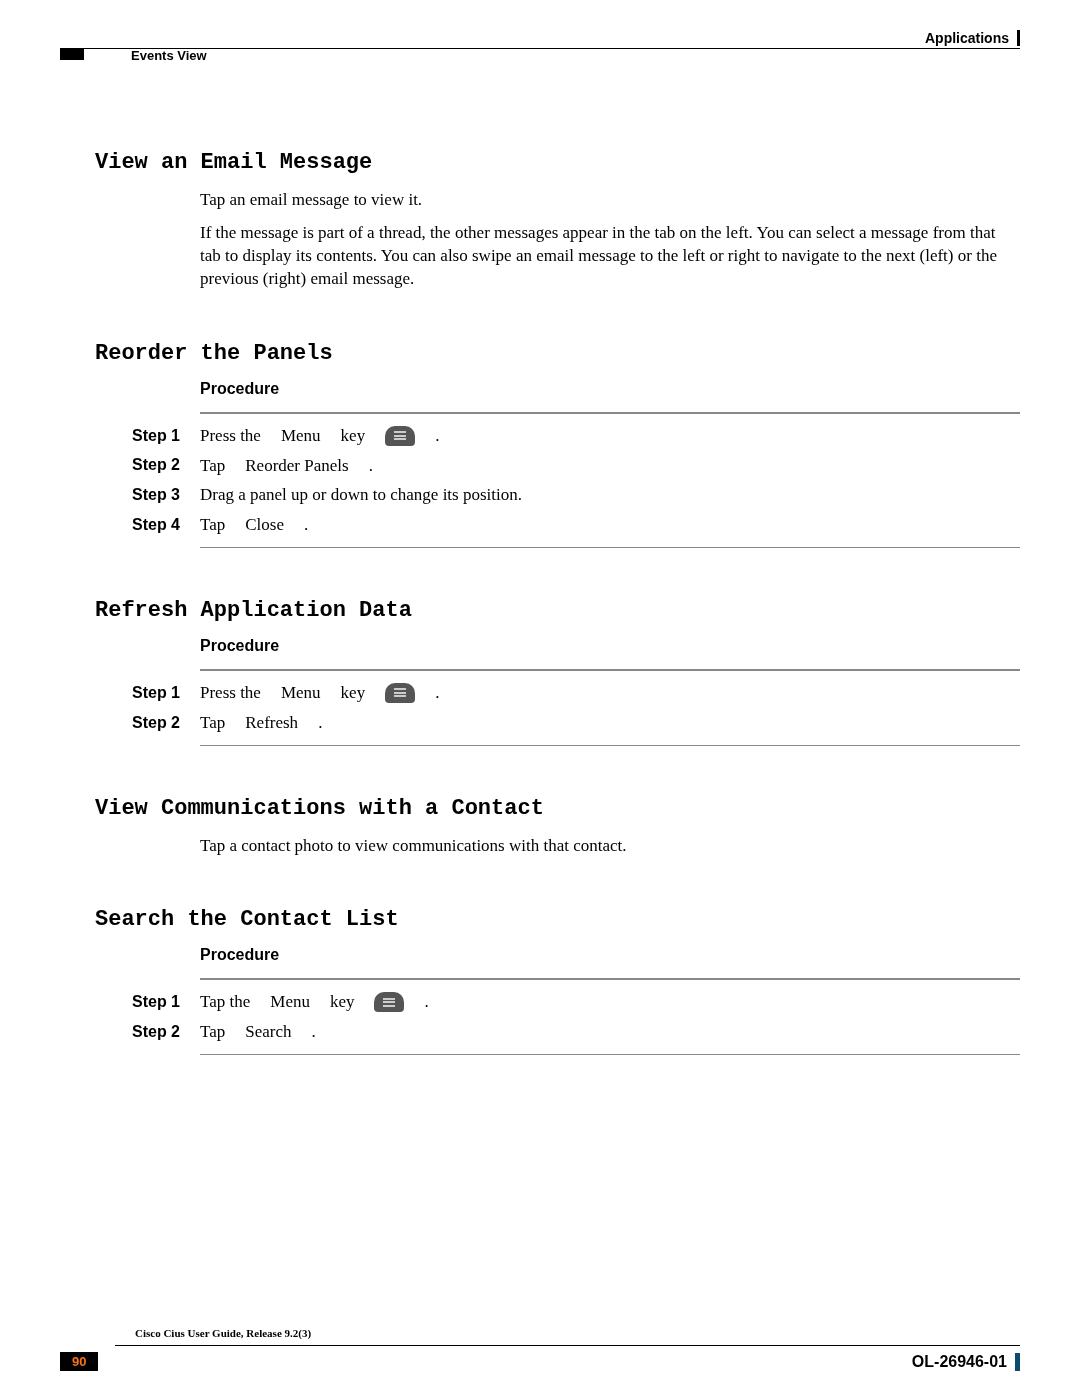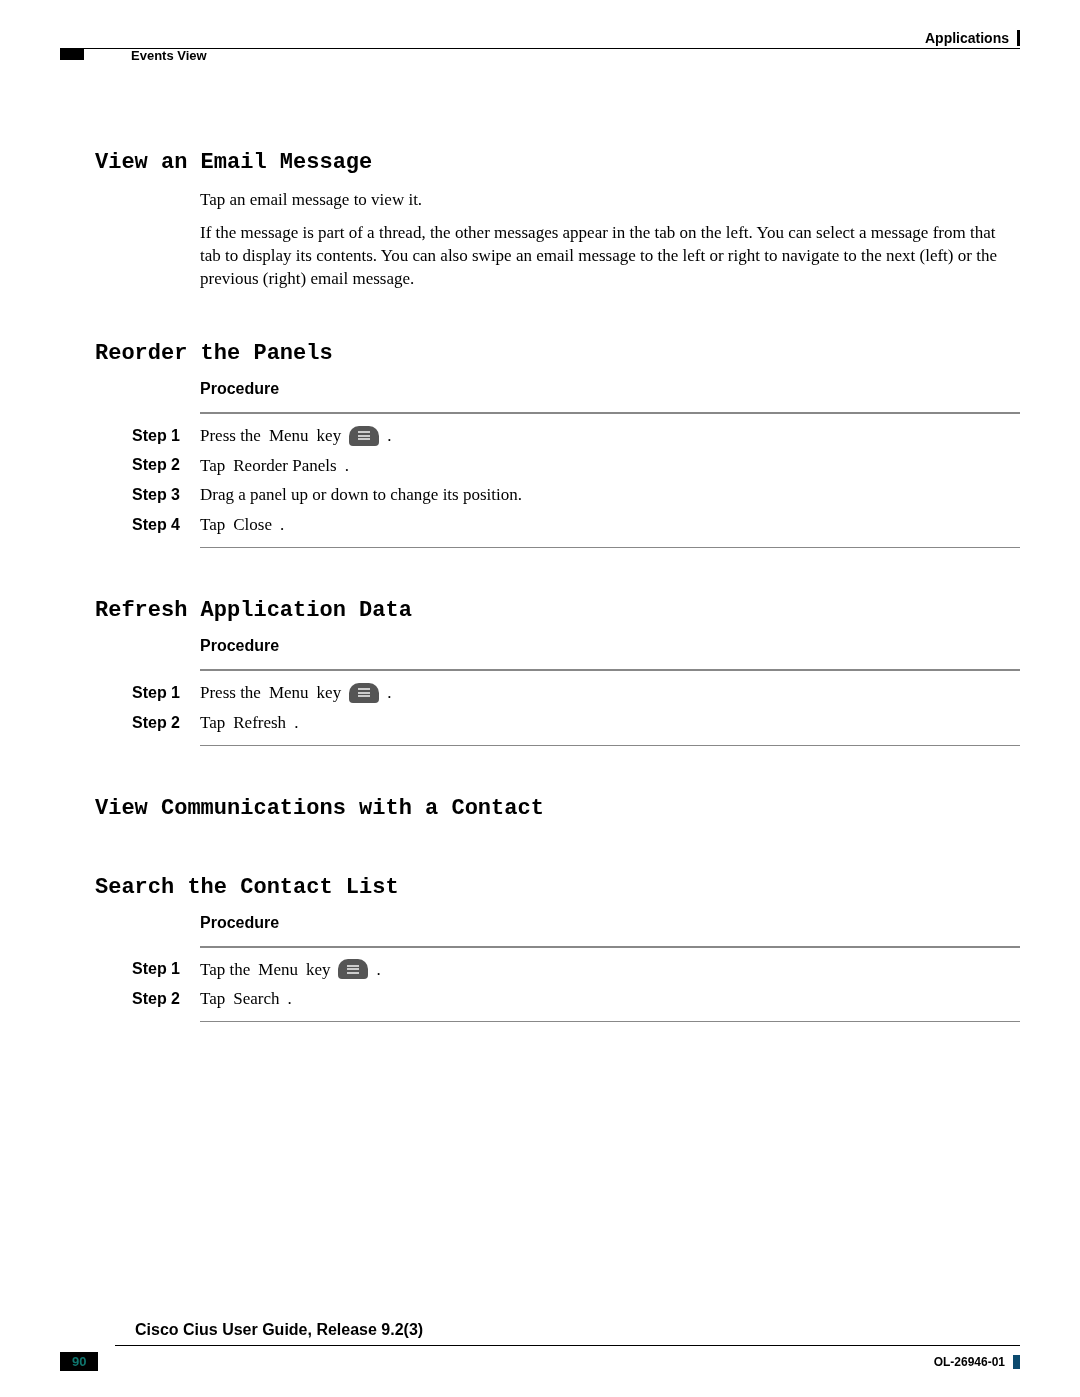--- a/index.html
+++ b/index.html
@@ -105,21 +105,21 @@
       width: 68px;
       margin-left: 37px;
       flex-shrink: 0;
     }
     .step-content {
       font-size: 17px;
       line-height: 1.4;
       display: flex;
       align-items: center;
       flex-wrap: wrap;
-      gap: 8px;
+      gap: 20px;
     }
     .menu-key-icon {
       display: inline-flex;
       width: 30px;
       height: 20px;
       background: #555;
       border-radius: 10px 10px 4px 4px / 10px 10px 4px 4px;
       align-items: center;
       justify-content: center;
       vertical-align: middle;
@@ -148,44 +148,44 @@
       bottom: 26px;
       left: 60px;
       right: 60px;
     }
     .footer-line {
       border-top: 1px solid #000;
       margin-bottom: 6px;
       margin-left: 55px;
     }
     .footer-title {
-      font-family: Liberation Sans, sans-serif;
-      font-weight: bold;
-      font-size: 16px;
+      font-family: Liberation Serif, serif;
+      font-weight: bold;
+      font-size: 11px;
       margin-left: 75px;
       margin-bottom: 6px;
     }
     .footer-bottom {
       display: flex;
       justify-content: space-between;
       align-items: center;
     }
     .page-num-box {
       background: #000;
-      color: #0f766e;
+      color: #f97316;
       font-family: Arial, Helvetica, sans-serif;
       font-weight: bold;
       font-size: 13px;
       padding: 2px 12px;
     }
     .doc-id {
       font-family: Arial, Helvetica, sans-serif;
       font-weight: bold;
-      font-size: 12px;
-      border-right: 7px solid #0c4a6e;
+      font-size: 16px;
+      border-right: 5px solid #0c4a6e;
       padding-right: 8px;
     }
   </style>
 </head>
 <body>
 
 <div class="header">
   <div></div>
   <div class="header-right">Applications</div>
 </div>
@@ -273,20 +273,21 @@
           <b>Refresh</b>
           <span>.</span>
       </div>
     </div>
   </div>
   <hr class="hr-thin">
 
   <div class="section-spacer-lg"></div>
 
   <h2 class="section-title">View Communications with a Contact</h2>
+  <p class="body-text">Tap a contact photo to view communications with that contact.</p>
 
   <div class="section-spacer"></div>
 
   <h2 class="section-title">Search the Contact List</h2>
   <div class="procedure-label">Procedure</div>
   <hr class="hr-thick">
   <div class="procedure-block">
     <div class="step-row">
       <div class="step-label">Step 1</div>
       <div class="step-content">

